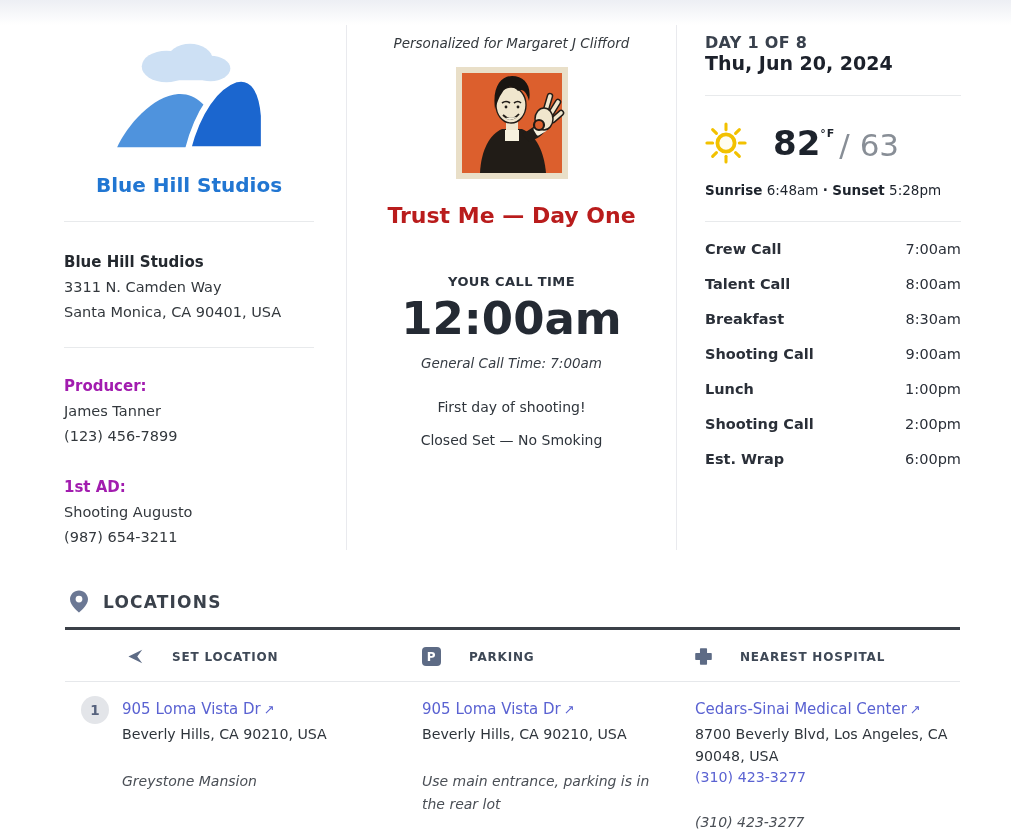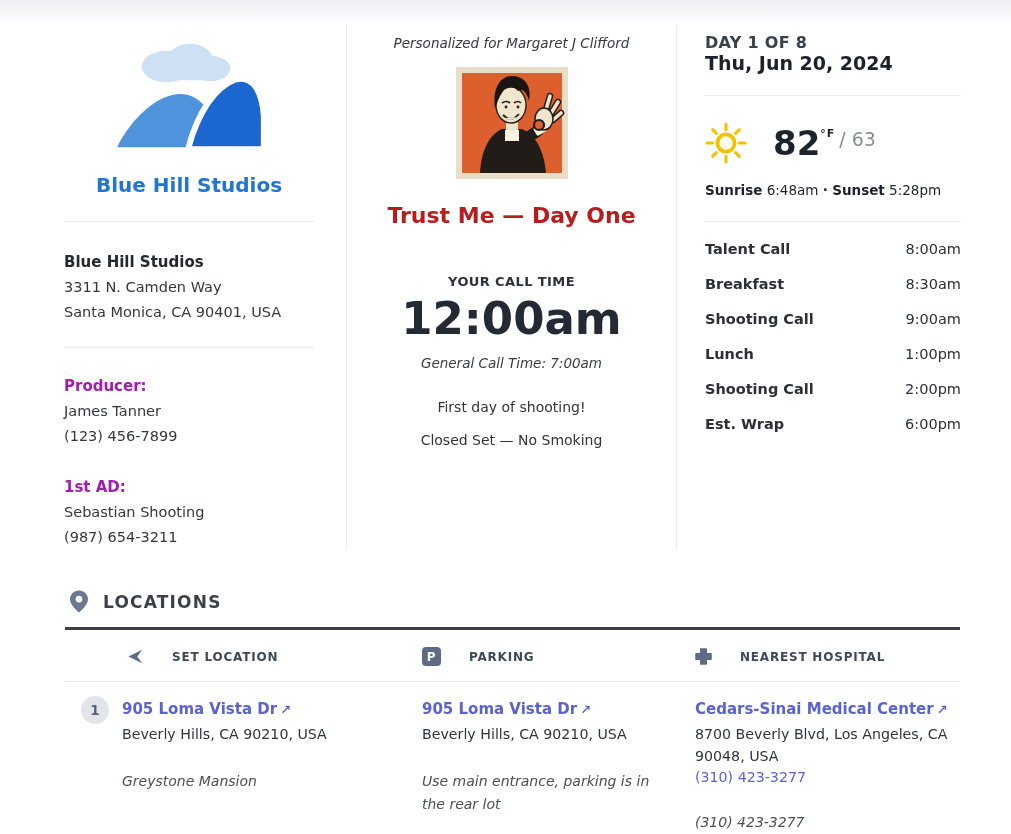--- a/index.html
+++ b/index.html
@@ -35,21 +35,21 @@
   .note{font-size:14px;color:#2f353c;}
   .note1{margin-top:28px;} .note2{margin-top:17px;}
   
   .day-label{font-size:16px;font-weight:600;color:#39414d;letter-spacing:.3px;margin-top:2px;}
   .date{font-size:19px;font-weight:700;color:#1c212b;margin-top:0;}
   .right-div1{margin:21px 0 0;}
   .weather-row{display:flex;align-items:center;gap:26px;margin-top:26px;}
   .temp{display:flex;align-items:flex-start;line-height:1;}
   .temp-high{font-size:34px;font-weight:700;color:#1d232c;}
   .temp-unit{font-size:11px;font-weight:600;color:#1d232c;margin-top:2px;letter-spacing:1px;}
-  .temp-low{font-size:19px;color:#888e96;margin-left:4px;margin-top:4px;font-weight:400;}
+  .temp-low{font-size:31px;color:#888e96;margin-left:4px;margin-top:4px;font-weight:400;}
   .sun-times{font-size:13.5px;color:#1d232c;margin-top:18px;}
   .sun-times b{font-weight:700;}
   .right-div2{margin:23px 0 0;}
   .schedule{margin-top:9px;}
   .sched-row{display:flex;justify-content:space-between;align-items:center;padding:9.5px 0;font-size:14.5px;}
   .sched-label{font-weight:600;color:#2a2f38;}
   .sched-time{color:#2a2f38;}
   
   .locations{margin:40px 51px 0 65px;}
   .loc-title-row{display:flex;align-items:center;gap:15px;padding-left:5px;margin-bottom:14px;}
@@ -60,21 +60,21 @@
     letter-spacing:.8px;color:#3e4856;box-sizing:border-box;}
   .lc1{width:357px;padding-left:62px;} .lc2{width:273px;} .lc3{flex:1;}
   .p-chip{width:19px;height:19px;border-radius:4px;background:#5d6b85;color:#fff;
     display:flex;align-items:center;justify-content:center;font-size:12px;font-weight:700;}
   .loc-body-row{display:flex;align-items:flex-start;padding-top:17px;}
   .bc1{width:357px;box-sizing:border-box;display:flex;gap:13px;padding-left:16px;padding-right:30px;}
   .bc2{width:273px;box-sizing:border-box;padding-right:28px;}
   .bc3{flex:1;box-sizing:border-box;}
   .badge{width:28px;height:28px;border-radius:50%;background:#e3e5e9;color:#56627d;flex:0 0 28px;
     display:flex;align-items:center;justify-content:center;font-size:13.5px;font-weight:600;margin-top:-3px;}
-  .loc-link{color:#5a62d2;font-weight:700;font-size:15px;text-decoration:none;display:inline-block;}
+  .loc-link{color:#5a62d2;font-weight:400;font-size:15px;text-decoration:none;display:inline-block;}
   .loc-link .arrow{font-size:13px;margin-left:3px;}
   .loc-addr{font-size:14.2px;color:#2e343b;margin-top:5px;line-height:22px;}
   .loc-note{font-style:italic;font-size:14px;color:#4a4f56;margin-top:25px;line-height:23px;}
   .phone-link{display:inline-block;color:#5a62d2;font-size:14.2px;text-decoration:none;margin-top:2px;}
 </style>
 </head>
 <body>
 
 <div class="page">
   <div class="top-grad"></div>
@@ -103,21 +103,21 @@
         <div>Santa Monica, CA 90401, USA</div>
       </div>
       <hr class="hr left-div2">
       <div class="contact">
         <div class="role">Producer:</div>
         <div>James Tanner</div>
         <div>(123) 456-7899</div>
       </div>
       <div class="contact">
         <div class="role">1st AD:</div>
-        <div>Sebastian Shooting</div>
+        <div>Shooting Augusto</div>
         <div>(987) 654-3211</div>
       </div>
     </aside>
 
     <section class="col-center">
       <div class="personalized">Personalized for Margaret J Clifford</div>
       <svg class="promo-img" viewBox="0 0 112 112">
         <rect x="0" y="0" width="112" height="112" fill="#e9dfc8"></rect>
         <rect x="6" y="6" width="100" height="100" fill="#dc5f2d"></rect>
         <path d="M24 106 C25 83 34 67 46 62 L66 62 C80 68 88 84 90 106 Z" fill="#211c17"></path>
@@ -177,20 +177,24 @@
       <div class="sun-times">
         <b>Sunrise</b>
         <span>6:48am</span>
         <b>·</b>
         <b>Sunset</b>
         <span>5:28pm</span>
       </div>
       <hr class="hr right-div2">
       <div class="schedule">
         <div class="sched-row">
+          <span class="sched-label">Crew Call</span>
+          <span class="sched-time">7:00am</span>
+        </div>
+        <div class="sched-row">
           <span class="sched-label">Talent Call</span>
           <span class="sched-time">8:00am</span>
         </div>
         <div class="sched-row">
           <span class="sched-label">Breakfast</span>
           <span class="sched-time">8:30am</span>
         </div>
         <div class="sched-row">
           <span class="sched-label">Shooting Call</span>
           <span class="sched-time">9:00am</span>

